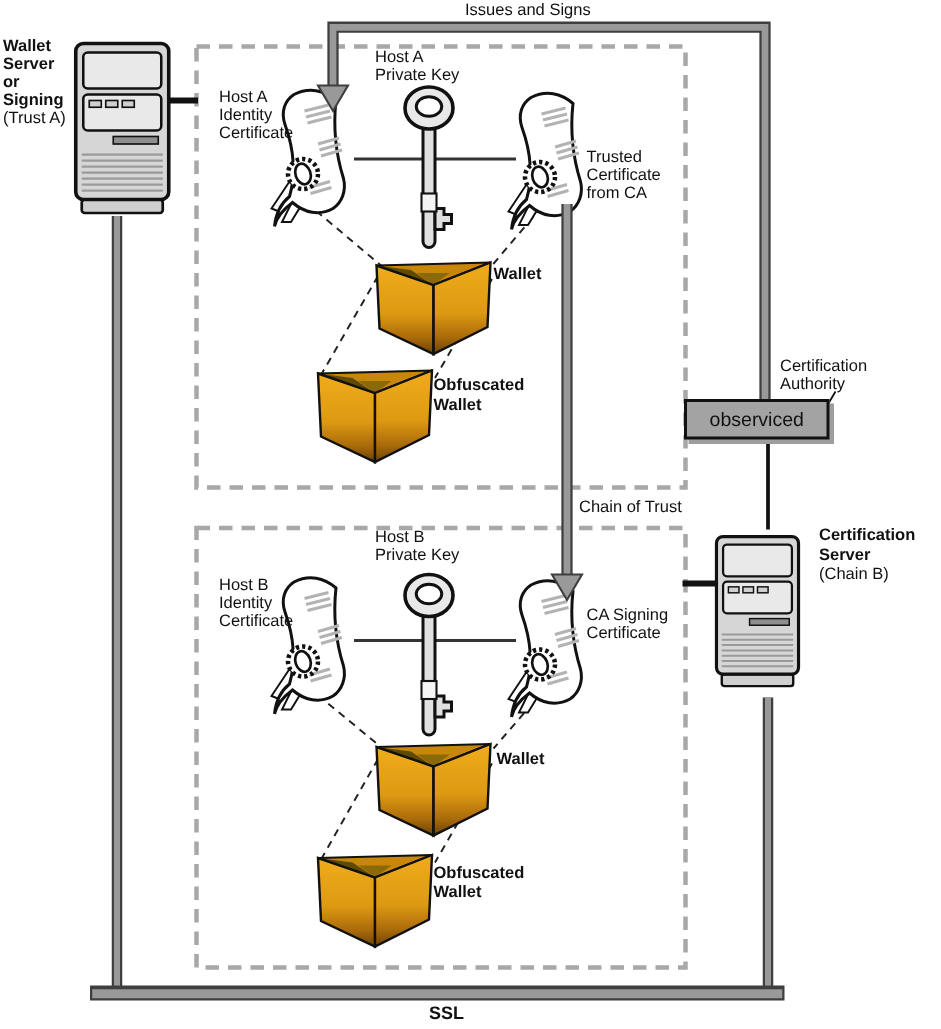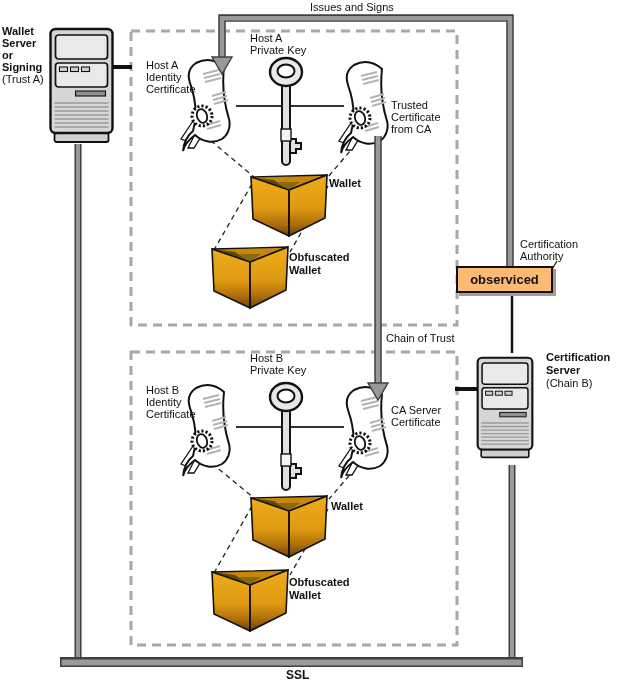--- a/index.html
+++ b/index.html
@@ -7,23 +7,23 @@
     position:relative;width:627px;height:686px;background:#fff;overflow:hidden;
     font-family:"Liberation Sans","DejaVu Sans",sans-serif;color:#111;
   }
   .abs{position:absolute;}
   .lbl{font-size:11px;line-height:12px;white-space:nowrap;}
   .lbl.b{font-weight:bold;}
   .lbl.c{}
   .lbl div{white-space:nowrap;}
   .lbl .bold{font-weight:bold;}
   #observiced-box{
-    box-sizing:border-box;width:97px;height:27px;background:#fdba74;
+    box-sizing:border-box;width:97px;height:27px;background:#a3a3a3;
     border:2px solid #111;box-shadow:3px 3px 0 #9e9e9e;
-    font-size:13px;font-weight:bold;text-align:center;line-height:23px;
+    font-size:13px;font-weight:normal;text-align:center;line-height:23px;
   }
   svg{display:block;}
 </style>
 </head>
 <body>
 
 <div id="stage">
 
   <svg width="0" height="0" style="position:absolute" aria-hidden="true">
     <defs>
@@ -233,21 +233,21 @@
     <div>Private Key</div>
   </div>
 
   <div class="abs lbl" style="left:146px;top:384px">
     <div>Host B</div>
     <div>Identity</div>
     <div>Certificate</div>
   </div>
 
   <div class="abs lbl" style="left:391px;top:404px">
-    <div>CA Server</div>
+    <div>CA Signing</div>
     <div>Certificate</div>
   </div>
 
   <div class="abs lbl" style="left:546px;top:351px;line-height:13px">
     <div class="bold">Certification</div>
     <div class="bold">Server</div>
     <div>(Chain B)</div>
   </div>
 
   <div class="abs lbl b" style="left:331px;top:500px">Wallet</div>

